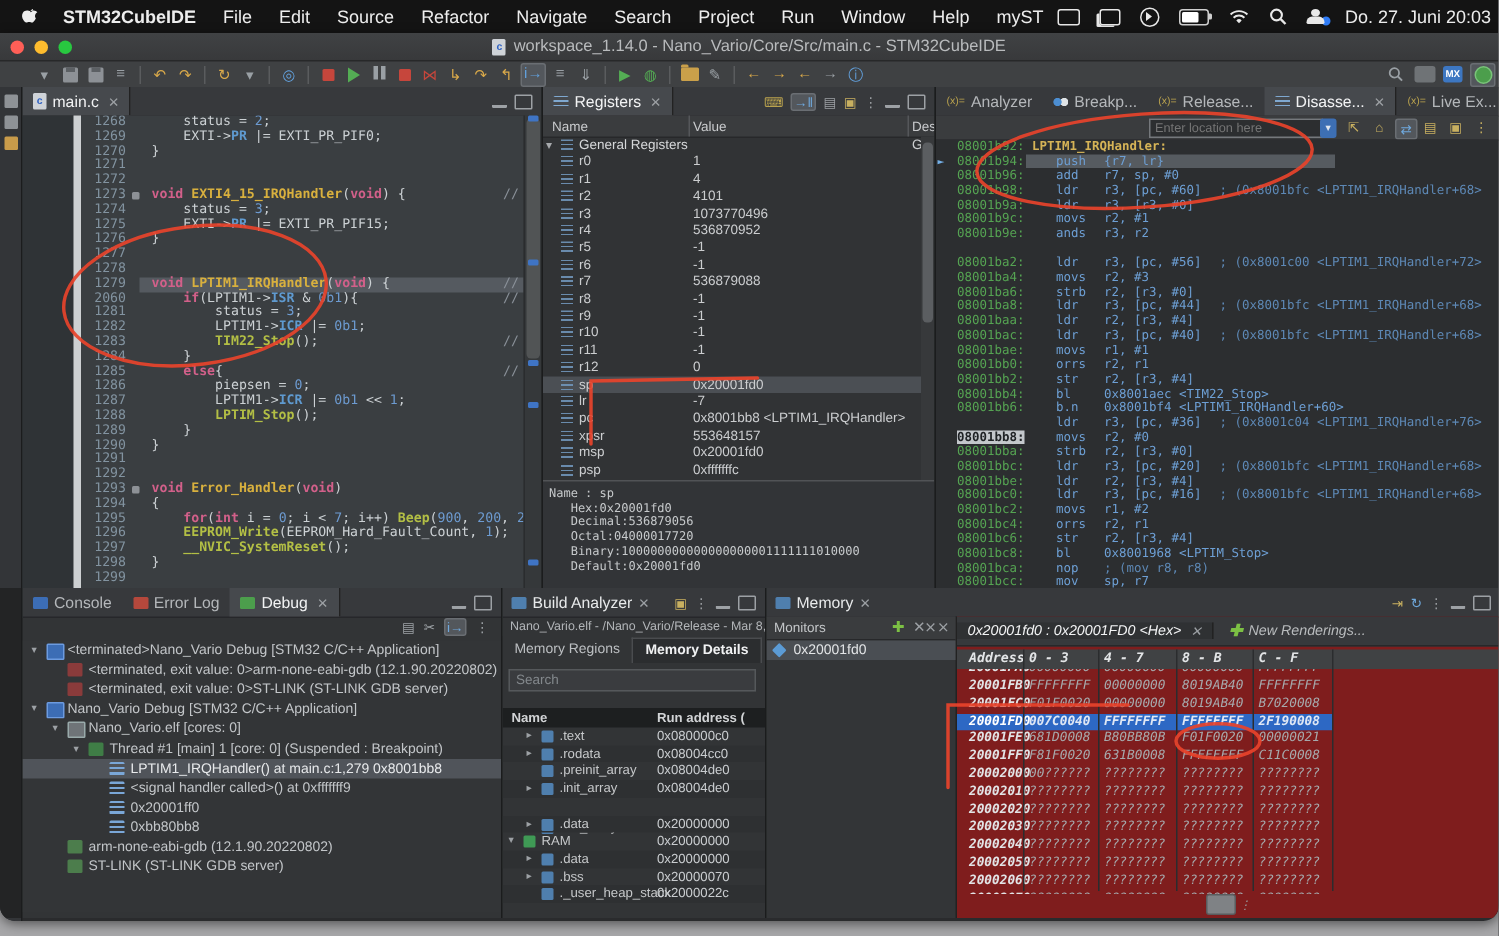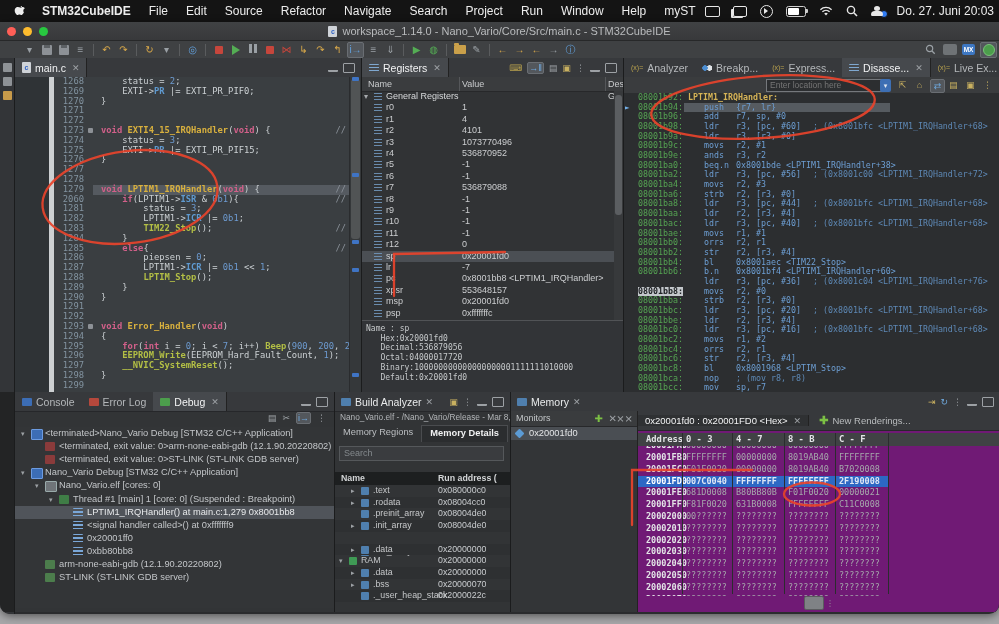--- a/index.html
+++ b/index.html
@@ -151,21 +151,21 @@
   .barow .baic.ram{background:#3f9a55;}
   .barow .banm{position:absolute;}
   .barow .baaddr{position:absolute;left:103px;color:#c9cccf;}
   
   #mempane{left:510px;width:489px;}
   #monitors{position:absolute;top:19px;left:0;width:126px;bottom:0;background:#333537;border-right:1px solid #222;}
   #mon-hdr{height:15px;background:#3a3c3e;color:#c3c6c8;font-size:9px;line-height:15px;padding-left:5px;border-bottom:1px solid #27282a;position:relative;}
   #mon-hdr .mico{position:absolute;font-size:10px;top:0;}
   #mon-item{height:13px;background:#4a4e53;color:#e3e5e7;font-size:9.3px;line-height:13px;padding-left:18px;position:relative;}
   #mon-item:before{content:"";position:absolute;left:5px;top:3px;width:7px;height:7px;background:#5b9bd5;transform:rotate(45deg);border-radius:1px;}
-  #renderings{position:absolute;top:19px;left:127px;right:0;bottom:0;background:#701a75;}
+  #renderings{position:absolute;top:19px;left:127px;right:0;bottom:0;background:#7f1d1d;font-style:italic;}
   #rend-tabs{position:absolute;top:0;left:0;right:0;height:19px;background:#37393c;display:flex;align-items:center;font-size:9.5px;color:#bcbfc2;border-bottom:1px solid #27282a;}
   #rend-tabs .tab.active{background:#2f3133;}
   #newrend{display:flex;align-items:center;gap:4px;margin-left:10px;color:#b9bcbe;}
   #newrend .plus{color:#7cc044;font-weight:bold;font-size:11px;}
   #hex-hdr{position:absolute;top:22px;left:0;right:0;height:13px;background:#404244;color:#e3e5e7;font-weight:bold;font-size:8.8px;line-height:13px;font-family:"DejaVu Sans Mono",monospace;}
   .hex-vline{position:absolute;top:22px;bottom:18px;width:1px;background:#2b2c2e;}
   #hex-rows{position:absolute;top:35px;left:0;right:0;bottom:16px;overflow:hidden;}
   .hrow{position:absolute;left:0;right:0;height:11.8px;font-family:"DejaVu Sans Mono",monospace;font-size:8.5px;line-height:11.8px;}
   .hrow .ha{position:absolute;left:8px;color:#e2e4e6;font-weight:bold;}
   .hrow .hv{position:absolute;color:#a6a9ac;}
@@ -513,21 +513,21 @@
             <div class="tab">
               <span class="tabico ti-vars">(x)=</span>
               <span>Analyzer</span>
             </div>
             <div class="tab">
               <span class="tabico ti-bp"></span>
               <span>Breakp...</span>
             </div>
             <div class="tab">
               <span class="tabico ti-vars">(x)=</span>
-              <span>Express...</span>
+              <span>Release...</span>
             </div>
             <div class="tab active">
               <span class="tabico ti-disasm"></span>
               <span>Disasse...</span>
               <span class="x">✕</span>
             </div>
             <div class="tab">
               <span class="tabico ti-live">(x)=</span>
               <span>Live Ex...</span>
             </div>
@@ -543,21 +543,20 @@
             <span class="rp-ic" style="left: 357px;">⋮</span>
           </div>
         <div id="disasm">
             <div class="drow" style="top: 0px;"><span class="da">08001b92:</span><span class="dl">LPTIM1_IRQHandler:</span></div>
             <div class="drow cur" style="top: 9.68px;"><span class="hl"></span><span class="pcarrow">►</span><span class="da">08001b94:</span><span class="dm">push</span><span class="dop">{r7, lr}</span></div>
             <div class="drow" style="top: 19.36px;"><span class="da">08001b96:</span><span class="dm">add</span><span class="dop">r7, sp, #0</span></div>
             <div class="drow" style="top: 29.04px;"><span class="da">08001b98:</span><span class="dm">ldr</span><span class="dop">r3, [pc, #60]</span><span class="dc">; (0x8001bfc &lt;LPTIM1_IRQHandler+68&gt;</span></div>
             <div class="drow" style="top: 38.72px;"><span class="da">08001b9a:</span><span class="dm">ldr</span><span class="dop">r3, [r3, #0]</span></div>
             <div class="drow" style="top: 48.4px;"><span class="da">08001b9c:</span><span class="dm">movs</span><span class="dop">r2, #1</span></div>
             <div class="drow" style="top: 58.08px;"><span class="da">08001b9e:</span><span class="dm">ands</span><span class="dop">r3, r2</span></div>
-            <div class="drow" style="top: 67.76px;"><span class="da">08001ba0:</span><span class="dm">beq.n</span><span class="dop">0x8001bde &lt;LPTIM1_IRQHandler+38&gt;</span></div>
             <div class="drow" style="top: 77.44px;"><span class="da">08001ba2:</span><span class="dm">ldr</span><span class="dop">r3, [pc, #56]</span><span class="dc">; (0x8001c00 &lt;LPTIM1_IRQHandler+72&gt;</span></div>
             <div class="drow" style="top: 87.12px;"><span class="da">08001ba4:</span><span class="dm">movs</span><span class="dop">r2, #3</span></div>
             <div class="drow" style="top: 96.8px;"><span class="da">08001ba6:</span><span class="dm">strb</span><span class="dop">r2, [r3, #0]</span></div>
             <div class="drow" style="top: 106.48px;"><span class="da">08001ba8:</span><span class="dm">ldr</span><span class="dop">r3, [pc, #44]</span><span class="dc">; (0x8001bfc &lt;LPTIM1_IRQHandler+68&gt;</span></div>
             <div class="drow" style="top: 116.16px;"><span class="da">08001baa:</span><span class="dm">ldr</span><span class="dop">r2, [r3, #4]</span></div>
             <div class="drow" style="top: 125.84px;"><span class="da">08001bac:</span><span class="dm">ldr</span><span class="dop">r3, [pc, #40]</span><span class="dc">; (0x8001bfc &lt;LPTIM1_IRQHandler+68&gt;</span></div>
             <div class="drow" style="top: 135.52px;"><span class="da">08001bae:</span><span class="dm">movs</span><span class="dop">r1, #1</span></div>
             <div class="drow" style="top: 145.2px;"><span class="da">08001bb0:</span><span class="dm">orrs</span><span class="dop">r2, r1</span></div>
             <div class="drow" style="top: 154.88px;"><span class="da">08001bb2:</span><span class="dm">str</span><span class="dop">r2, [r3, #4]</span></div>
             <div class="drow" style="top: 164.56px;"><span class="da">08001bb4:</span><span class="dm">bl</span><span class="dop">0x8001aec &lt;TIM22_Stop&gt;</span></div>

